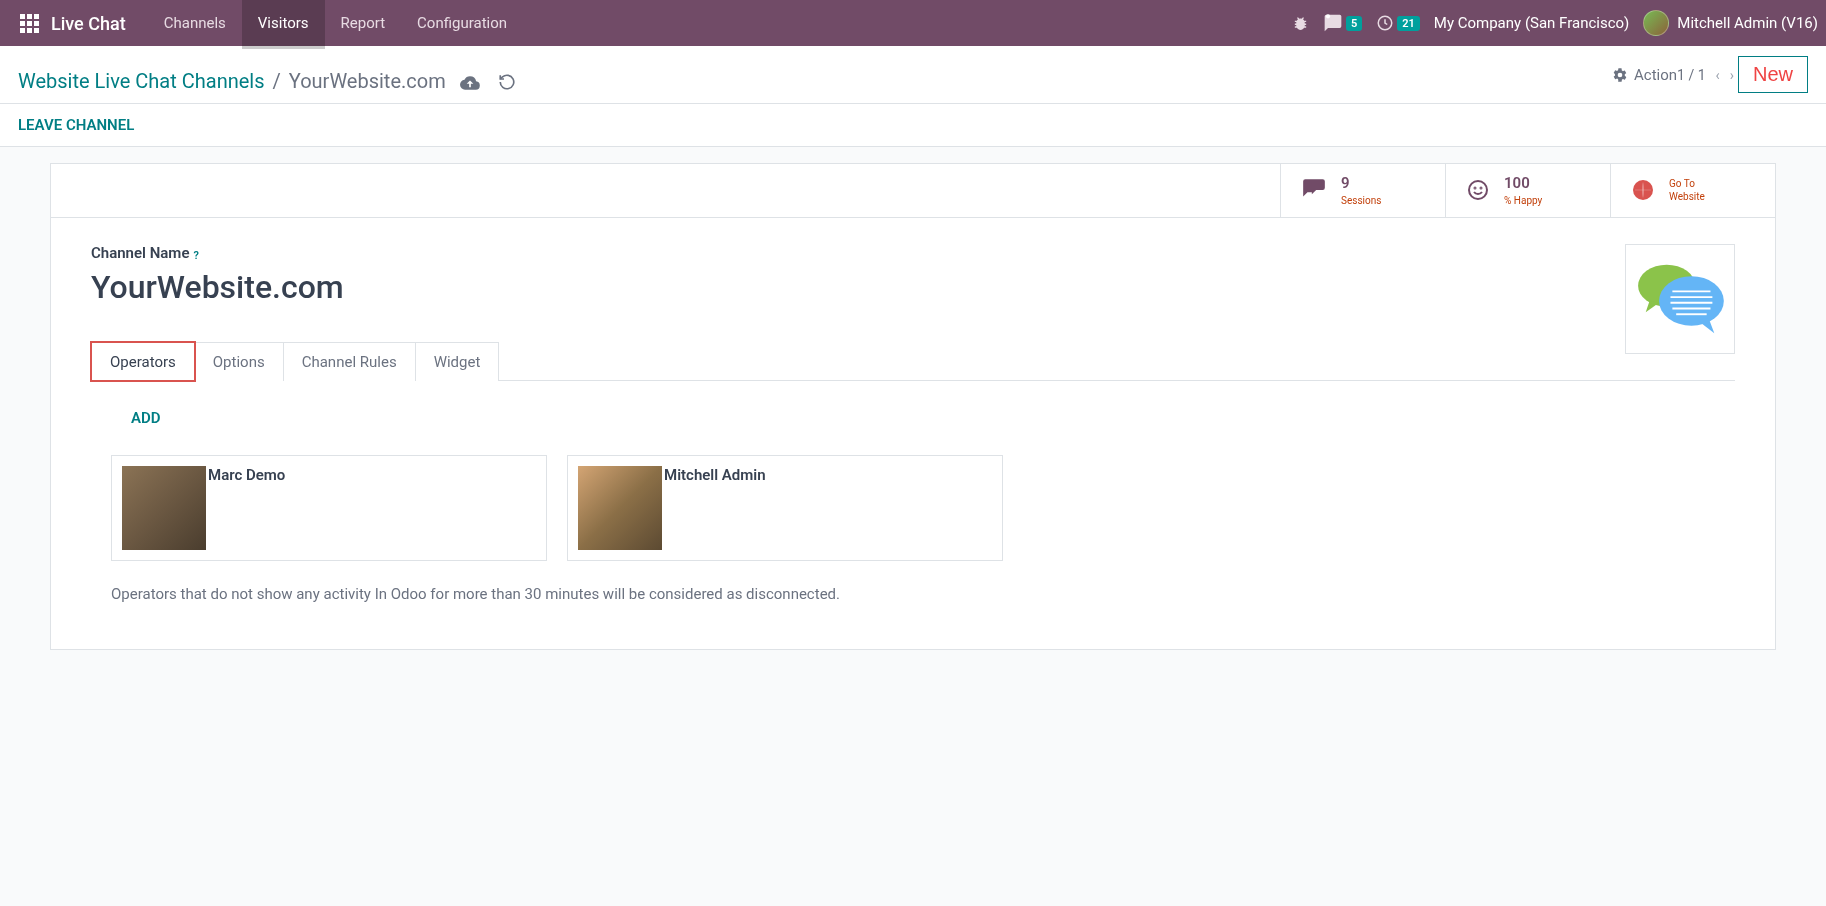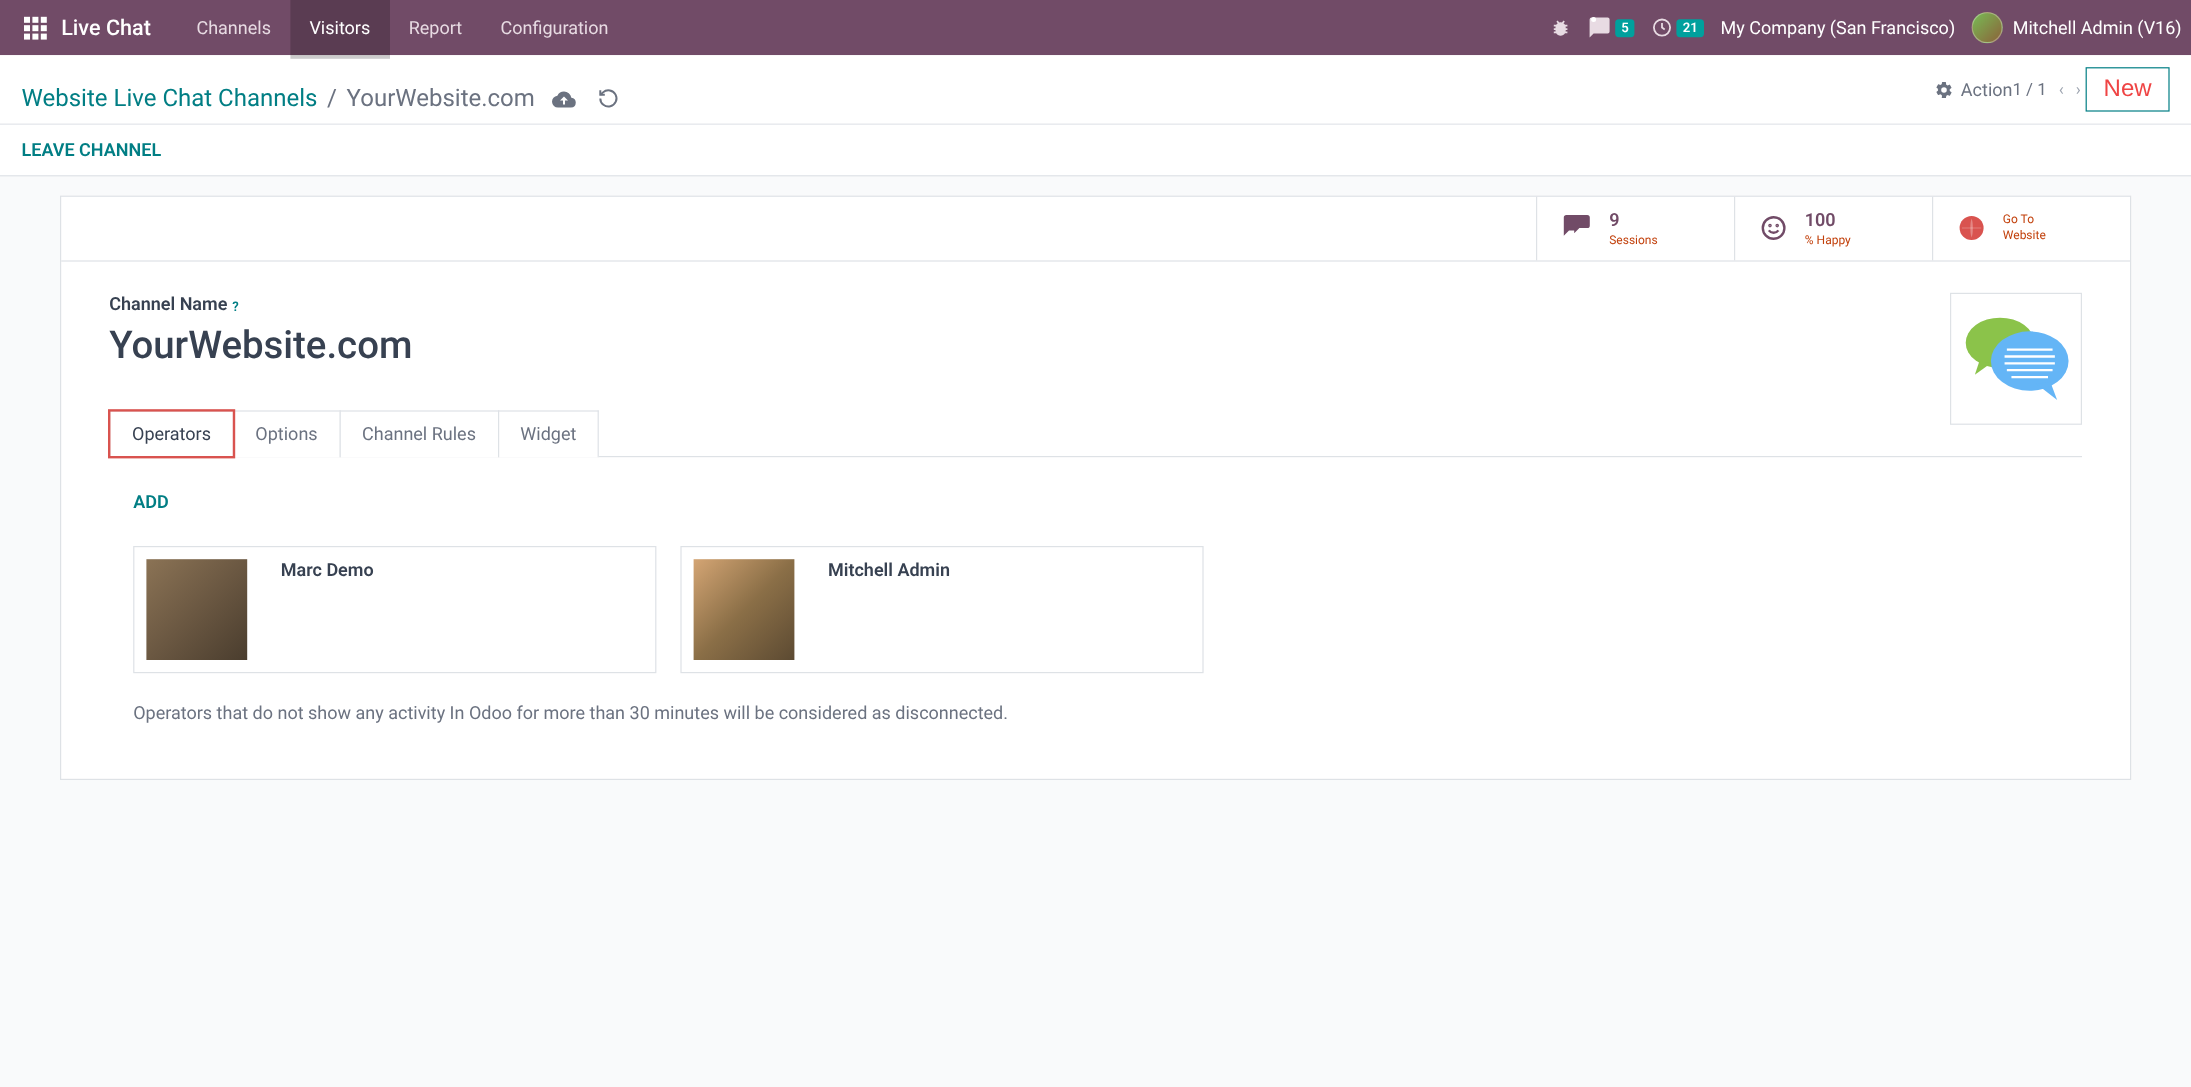--- a/index.html
+++ b/index.html
@@ -70,23 +70,23 @@
   .channel-name-value { font-size: 32px; font-weight: 500; color: #374151; margin-top: 6px; }
   .channel-image { position: absolute; right: 40px; top: 26px; width: 110px; height: 110px; border: 1px solid #dee2e6; padding: 4px; display: flex; align-items: center; justify-content: center; }
   
   
   .tabs { display: flex; border-bottom: 1px solid #dee2e6; margin-top: 36px; }
   .tab { padding: 10px 18px; border: 1px solid #dee2e6; border-bottom: none; background: #fff; color: #6b7280; cursor: pointer; margin-right: -1px; font-size: 15px; margin-bottom: -1px; }
   .tab.active { color: #374151; }
   .tab.highlighted { outline: 2px solid #d9534f; outline-offset: -1px; position: relative; z-index: 1; }
   
   .tab-content { padding: 28px 20px 10px; }
-  .add-link { color: #017e84; font-weight: 600; font-size: 15px; cursor: pointer; margin-left: 0; }
+  .add-link { color: #017e84; font-weight: 600; font-size: 15px; cursor: pointer; margin-left: 20px; }
   .operator-cards { display: flex; gap: 20px; margin-top: 28px; }
-  .op-card { border: 1px solid #dee2e6; padding: 10px; display: flex; align-items: flex-start; gap: 28px; width: 436px; cursor: pointer; }
+  .op-card { border: 1px solid #dee2e6; padding: 10px; display: flex; align-items: flex-start; gap: 2px; width: 436px; cursor: pointer; }
   .op-avatar { width: 84px; height: 84px; background: #9ca3af; }
   .op-avatar.a1 { background: linear-gradient(135deg, #8b7355 0%, #6b5842 50%, #4a3d2e 100%); }
   .op-avatar.a2 { background: linear-gradient(135deg, #d4a574 0%, #8b6f47 50%, #5c4a32 100%); }
   .op-name { font-weight: 600; font-size: 15px; color: #374151; }
   .help-text { color: #6b7280; font-size: 15px; margin-top: 24px; }
   
   svg { display: block; }
 </style>
 </head>
 <body>

